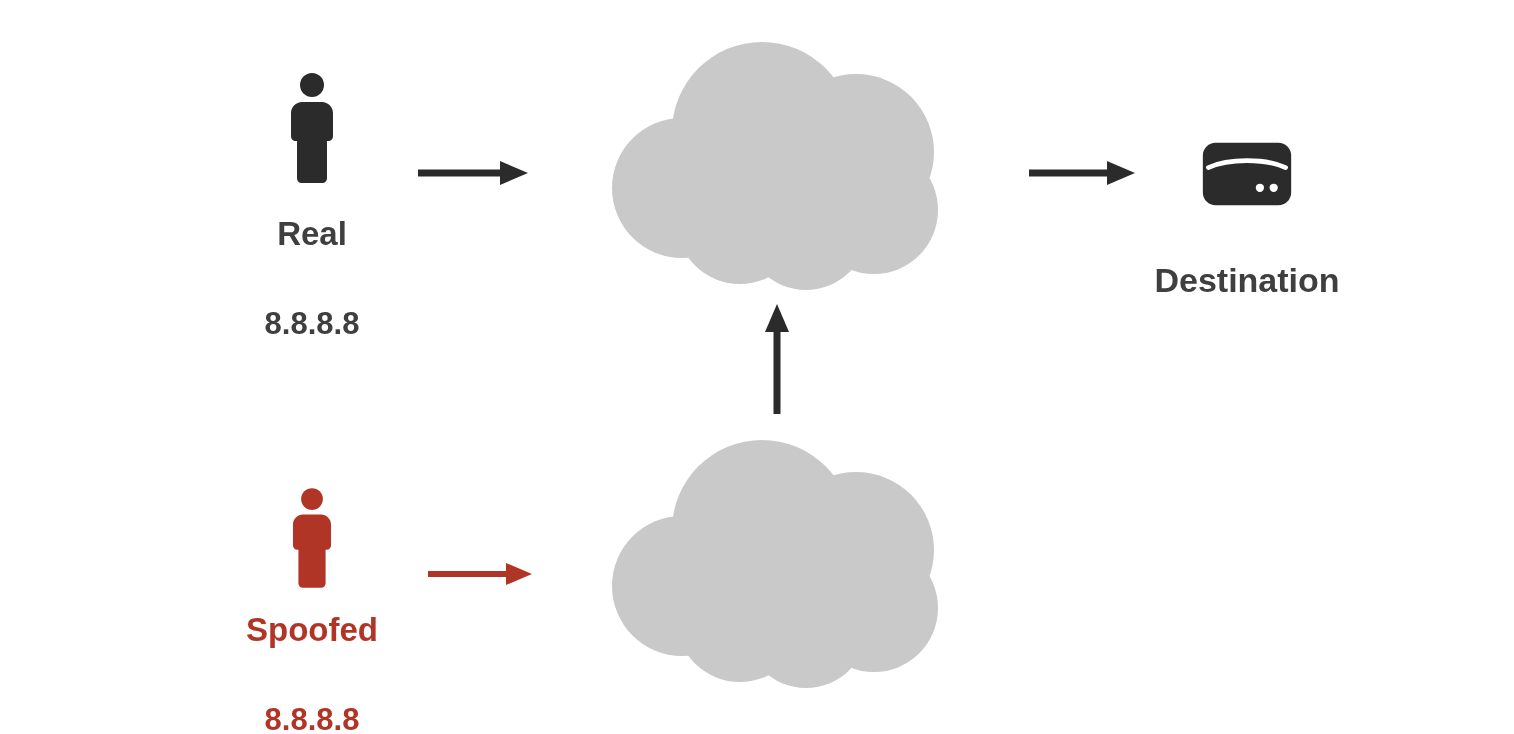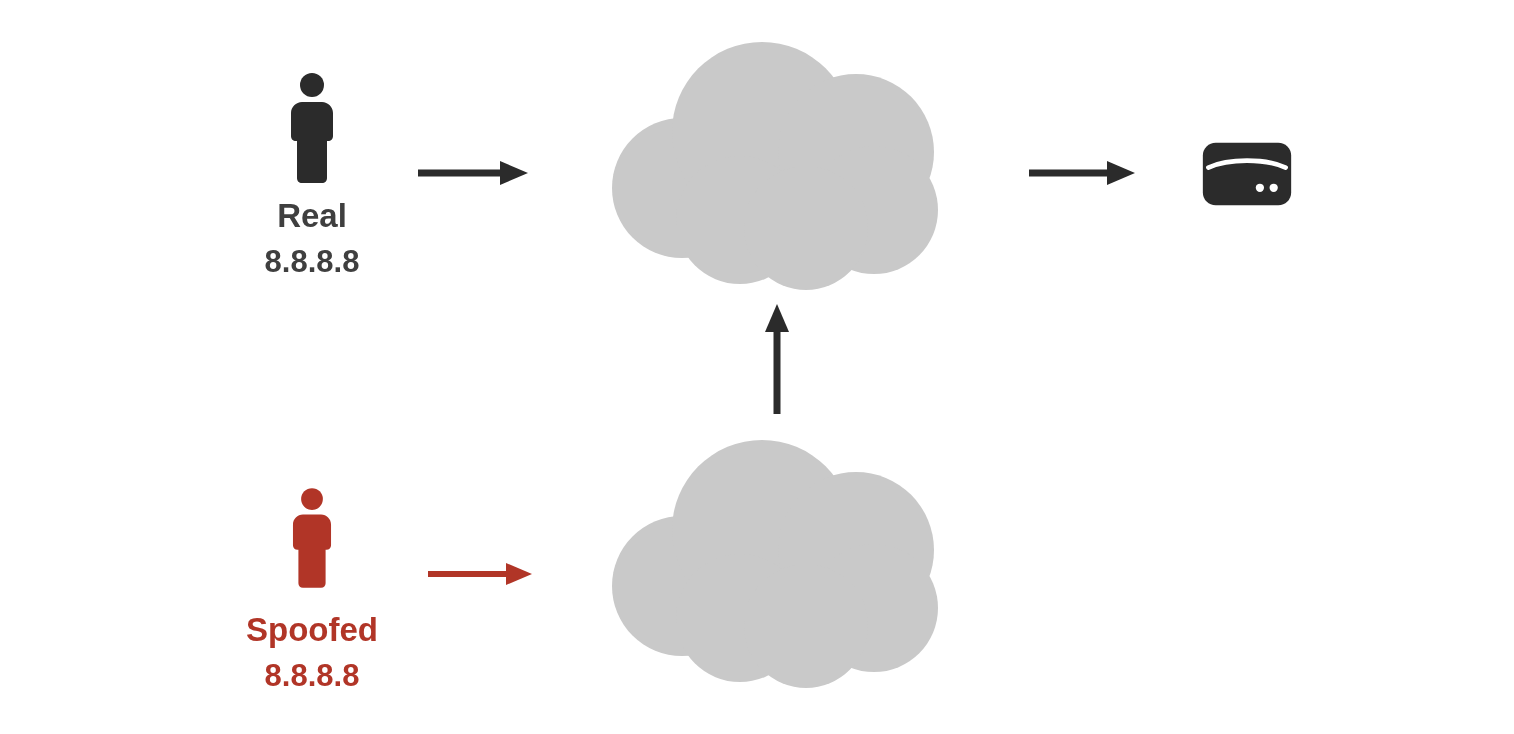--- a/index.html
+++ b/index.html
@@ -22,20 +22,21 @@
   .node svg {
     display: block;
     margin: 0 auto;
   }
   .lbl {
     font-weight: 700;
     font-size: 33px;
     line-height: 1.45;
     color: var(--text-dark, #3f3f3f);
     white-space: nowrap;
+    margin-top: 44px;
   }
   .lbl.ip {
     font-size: 31px;
   }
   .red-text {
     color: var(--accent-red, #b13527);
   }
   .ink { color: var(--ink, #2b2b2b); }
   .red { color: var(--accent-red, #b13527); }
   .cloud { color: var(--cloud-gray, #c9c9c9); }
@@ -46,21 +47,21 @@
 
 <div class="canvas">
 
   <div class="node" style="left:232px; top:72px; width:160px;">
     <svg class="ink" width="64" height="112" viewBox="0 0 64 112" aria-hidden="true">
       <g fill="currentColor">
         <circle cx="32" cy="13" r="12"></circle>
         <path d="M22 30 h20 c6 0 11 5 11 11 v23 c0 3 -2 5 -5 5 h-1 v37 c0 3 -2 5 -5 5 H22 c-3 0 -5 -2 -5 -5 V69 h-1 c-3 0 -5 -2 -5 -5 V41 c0 -6 5 -11 11 -11 z"></path>
       </g>
     </svg>
-    <div class="lbl" style="margin-top:8px;">Real</div>
+    <div class="lbl" style="margin-top:26px;">Real</div>
     <div class="lbl ip">8.8.8.8</div>
   </div>
 
   <svg class="abs ink" style="left:416px; top:157px;" width="112" height="32" viewBox="0 0 112 32" aria-hidden="true">
     <line x1="2" y1="16" x2="86" y2="16" stroke="currentColor" stroke-width="7"></line>
     <polygon points="84,4 112,16 84,28" fill="currentColor"></polygon>
   </svg>
 
   <svg class="abs cloud" style="left:592px; top:40px;" width="348" height="252" viewBox="0 0 348 252" aria-hidden="true">
     <g fill="currentColor">
@@ -78,20 +79,21 @@
     <polygon points="80,4 108,16 80,28" fill="currentColor"></polygon>
   </svg>
 
   <div class="node" style="left:1112px; top:134px; width:270px;">
     <svg class="ink" width="92" height="80" viewBox="0 0 100 80" aria-hidden="true">
       <rect x="2" y="6" width="96" height="68" rx="14" fill="currentColor"></rect>
       <path d="M8 33 C 30 23, 70 23, 92 33" stroke="#ffffff" stroke-width="5" fill="none" stroke-linecap="round"></path>
       <circle cx="64" cy="55" r="4.5" fill="#ffffff"></circle>
       <circle cx="79" cy="55" r="4.5" fill="#ffffff"></circle>
     </svg>
+    <div class="lbl" style="margin-top:42px; font-size:34px;">Destination</div>
   </div>
 
   <svg class="abs ink" style="left:761px; top:302px;" width="32" height="114" viewBox="0 0 32 114" aria-hidden="true">
     <line x1="16" y1="112" x2="16" y2="26" stroke="currentColor" stroke-width="7"></line>
     <polygon points="4,30 16,2 28,30" fill="currentColor"></polygon>
   </svg>
 
   <svg class="abs cloud" style="left:592px; top:436px;" width="348" height="256" viewBox="0 0 348 252" aria-hidden="true">
     <g fill="currentColor">
       <circle cx="90" cy="148" r="70"></circle>

